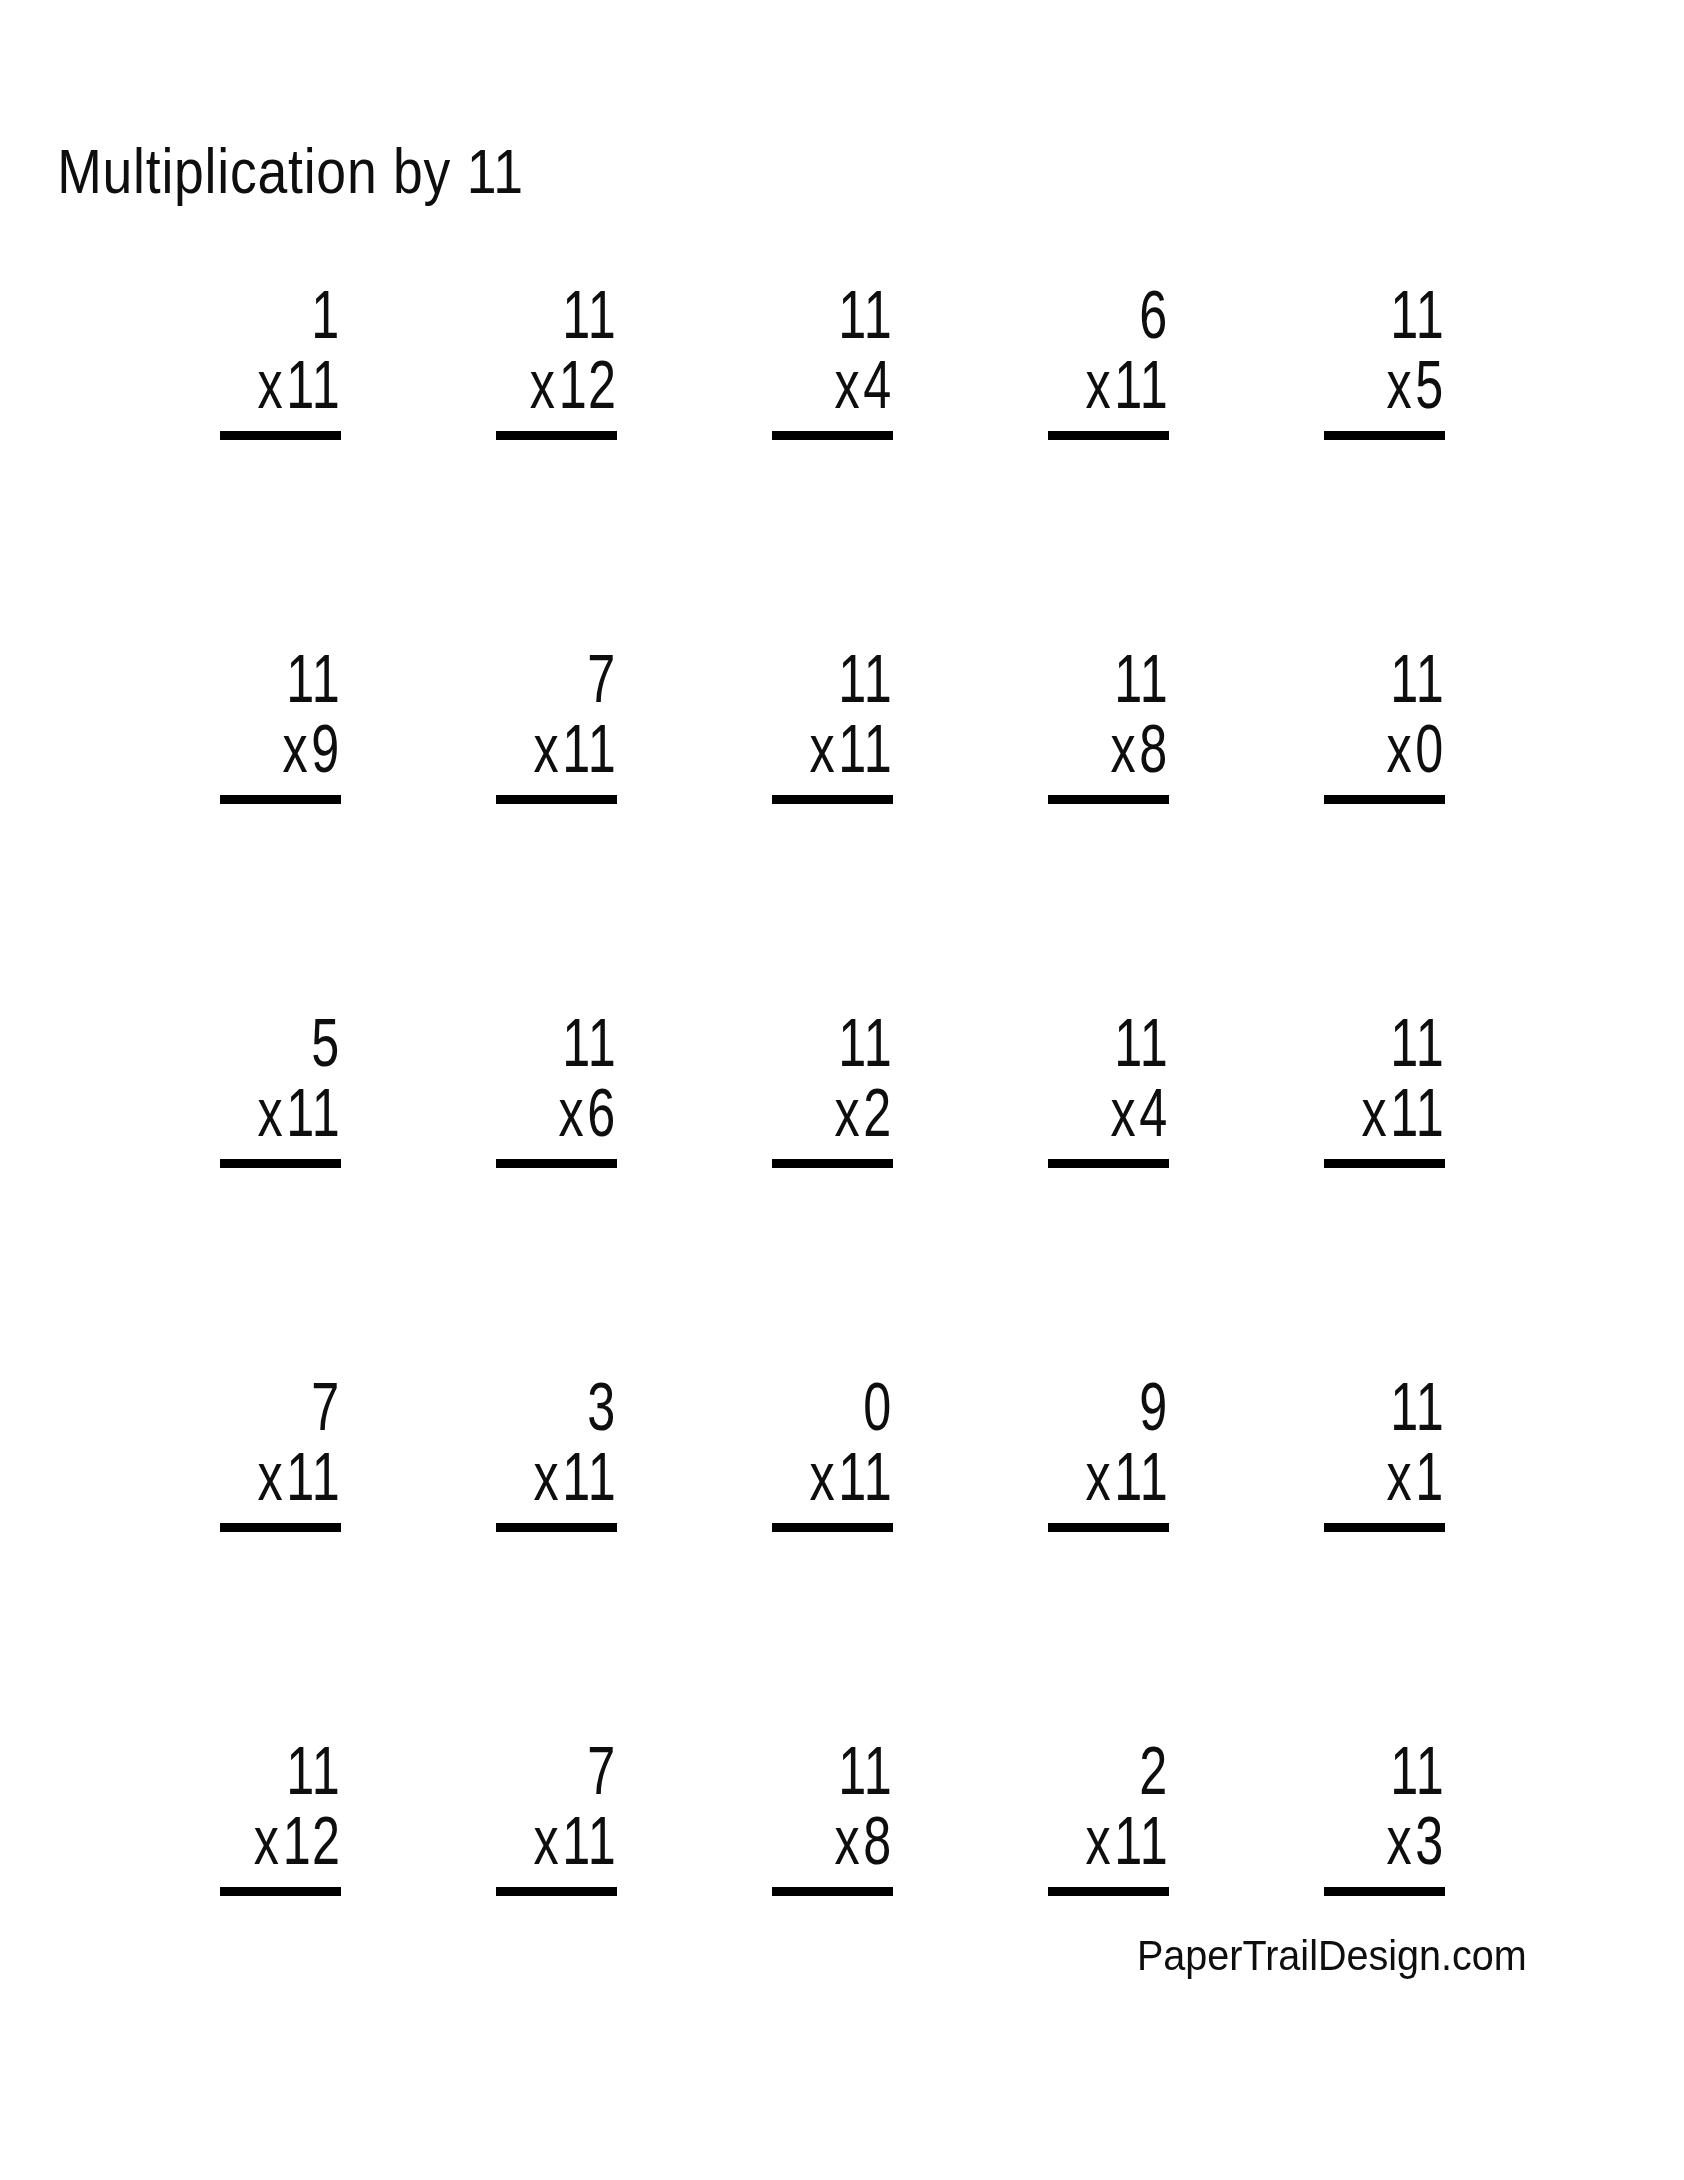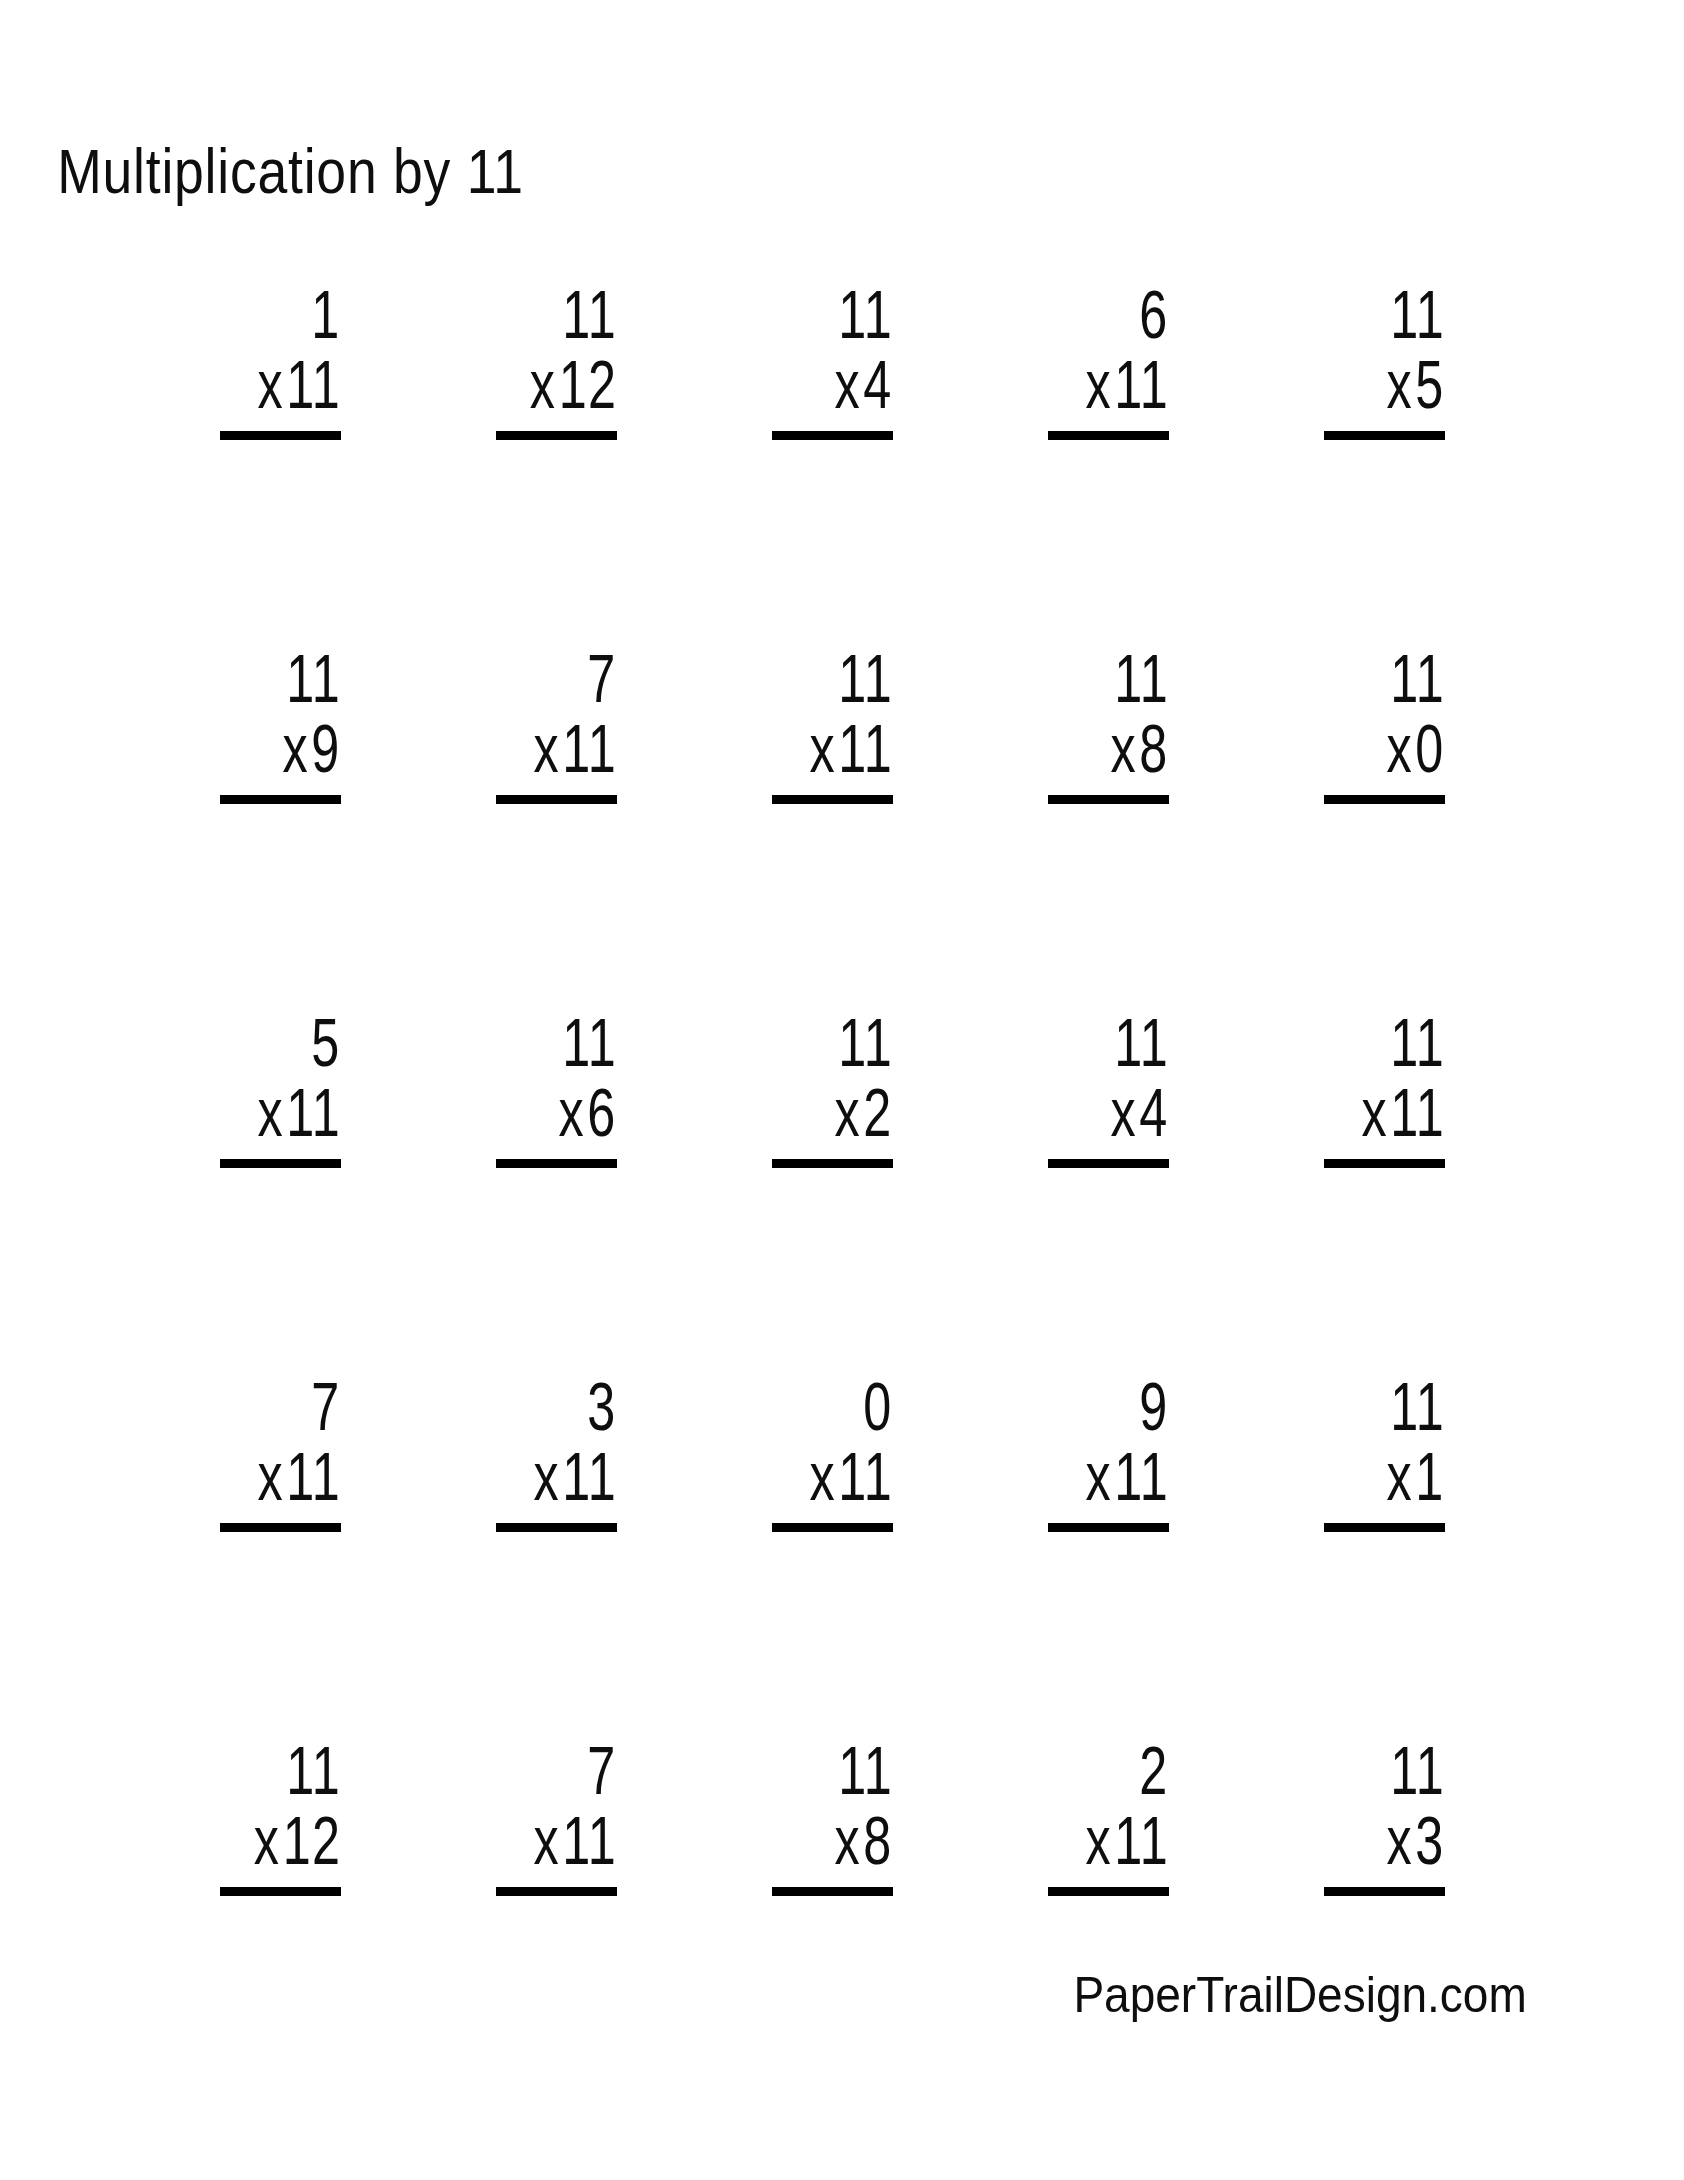--- a/index.html
+++ b/index.html
@@ -60,23 +60,23 @@
   }
   .op { margin-right: 3.4px; }
   .bar {
     height: 8.5px;
     width: 121px;
     background: #000000;
     margin-top: 12px;
   }
   .footer {
     position: absolute;
-    top: 1974px;
+    top: 1934px;
     right: 158px;
-    font-size: 50px;
+    font-size: 43px;
     line-height: 43px;
     font-weight: 400;
     white-space: nowrap;
   }
   .squish-f {
     display: inline-block;
     transform: scaleX(0.92);
     transform-origin: 100% 50%;
   }
 </style>

